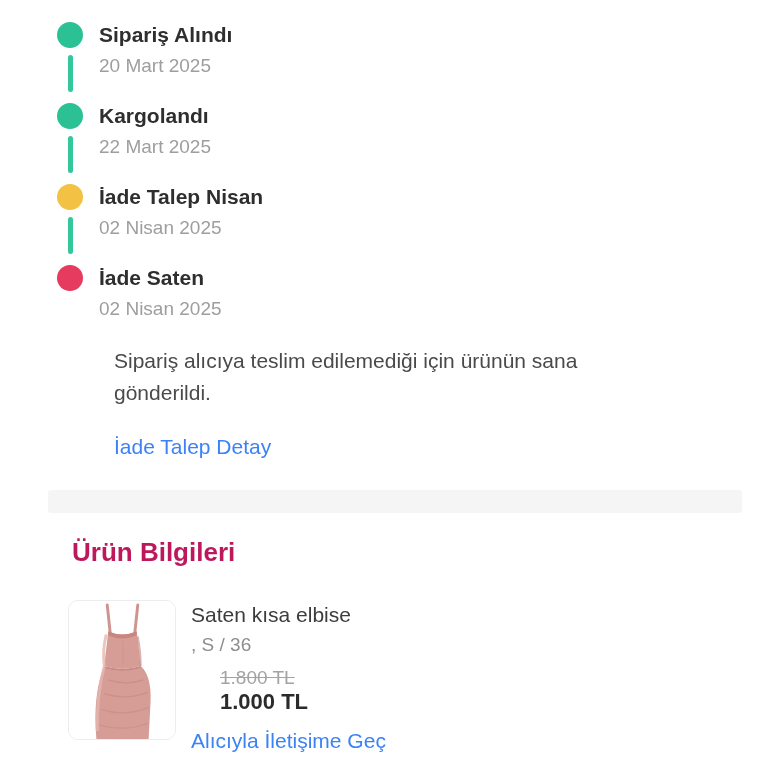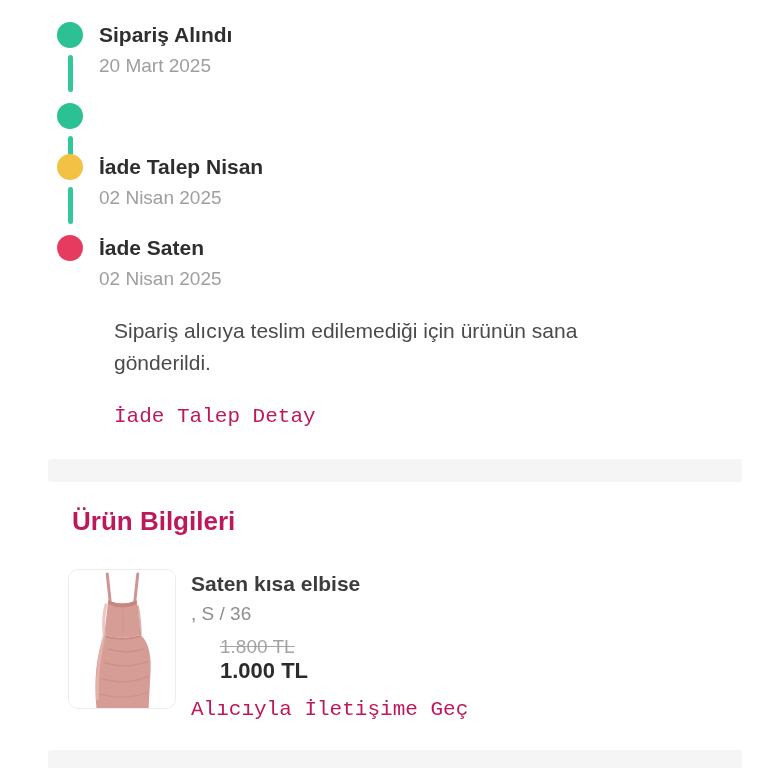--- a/index.html
+++ b/index.html
@@ -38,24 +38,23 @@
     margin: 3px 0 0 114px;
     margin-top: 0px;
     max-width: 560px;
     font-size: 21px;
     line-height: 32px;
     color: #4a4a4a;
   }
   .green-link {
     display: inline-block;
     font-size: 21px;
-    color: #be185d;
+    color: #3b82f6;
     text-decoration: none;
     cursor: pointer;
-    font-family: Liberation Mono, monospace;
   }
   .detail-link { margin: 26px 0 0 114px; }
 
   
   .divider {
     height: 23px;
     margin-left: 48px;
     margin-right: 26px;
     background: #f5f5f6;
     border-radius: 3px;
@@ -78,21 +77,21 @@
   .product-image {
     width: 108px; height: 140px;
     border-radius: 10px;
     border: 1px solid #ececec;
     background: #ffffff;
     overflow: hidden;
     flex-shrink: 0;
   }
   .product-image svg { display: block; width: 100%; height: 100%; }
   .product-info { margin-left: 15px; padding-top: 2px; }
-  .product-title { font-size: 21px; color: #3c3c3c; line-height: 26px; font-weight: bold; }
+  .product-title { font-size: 21px; color: #3c3c3c; line-height: 26px; }
   .product-size  { font-size: 19px; color: #8e8e8e; line-height: 24px; margin-top: 5px; }
   .price-row { margin-top: 10px; display: flex; align-items: baseline; flex-direction: column; }
   .old-price {
     font-size: 19px;
     color: #a3a3a3;
     text-decoration: line-through;
   }
   .price {
     font-size: 22px;
     font-weight: bold;
@@ -111,20 +110,24 @@
     <div class="step has-connector">
       <span class="dot" style="background-color: rgb(43, 193, 148);"></span>
       <div class="step-body">
         <div class="step-title">Sipariş Alındı</div>
         <div class="step-date">20 Mart 2025</div>
       </div>
     </div>
 
     <div class="step has-connector">
       <span class="dot" style="background-color: rgb(43, 193, 148);"></span>
+      <div class="step-body">
+        <div class="step-title">Kargolandı</div>
+        <div class="step-date">22 Mart 2025</div>
+      </div>
     </div>
 
     <div class="step has-connector">
       <span class="dot" style="background-color: rgb(243, 194, 69);"></span>
       <div class="step-body">
         <div class="step-title">İade Talep Nisan</div>
         <div class="step-date">02 Nisan 2025</div>
       </div>
     </div>
 

